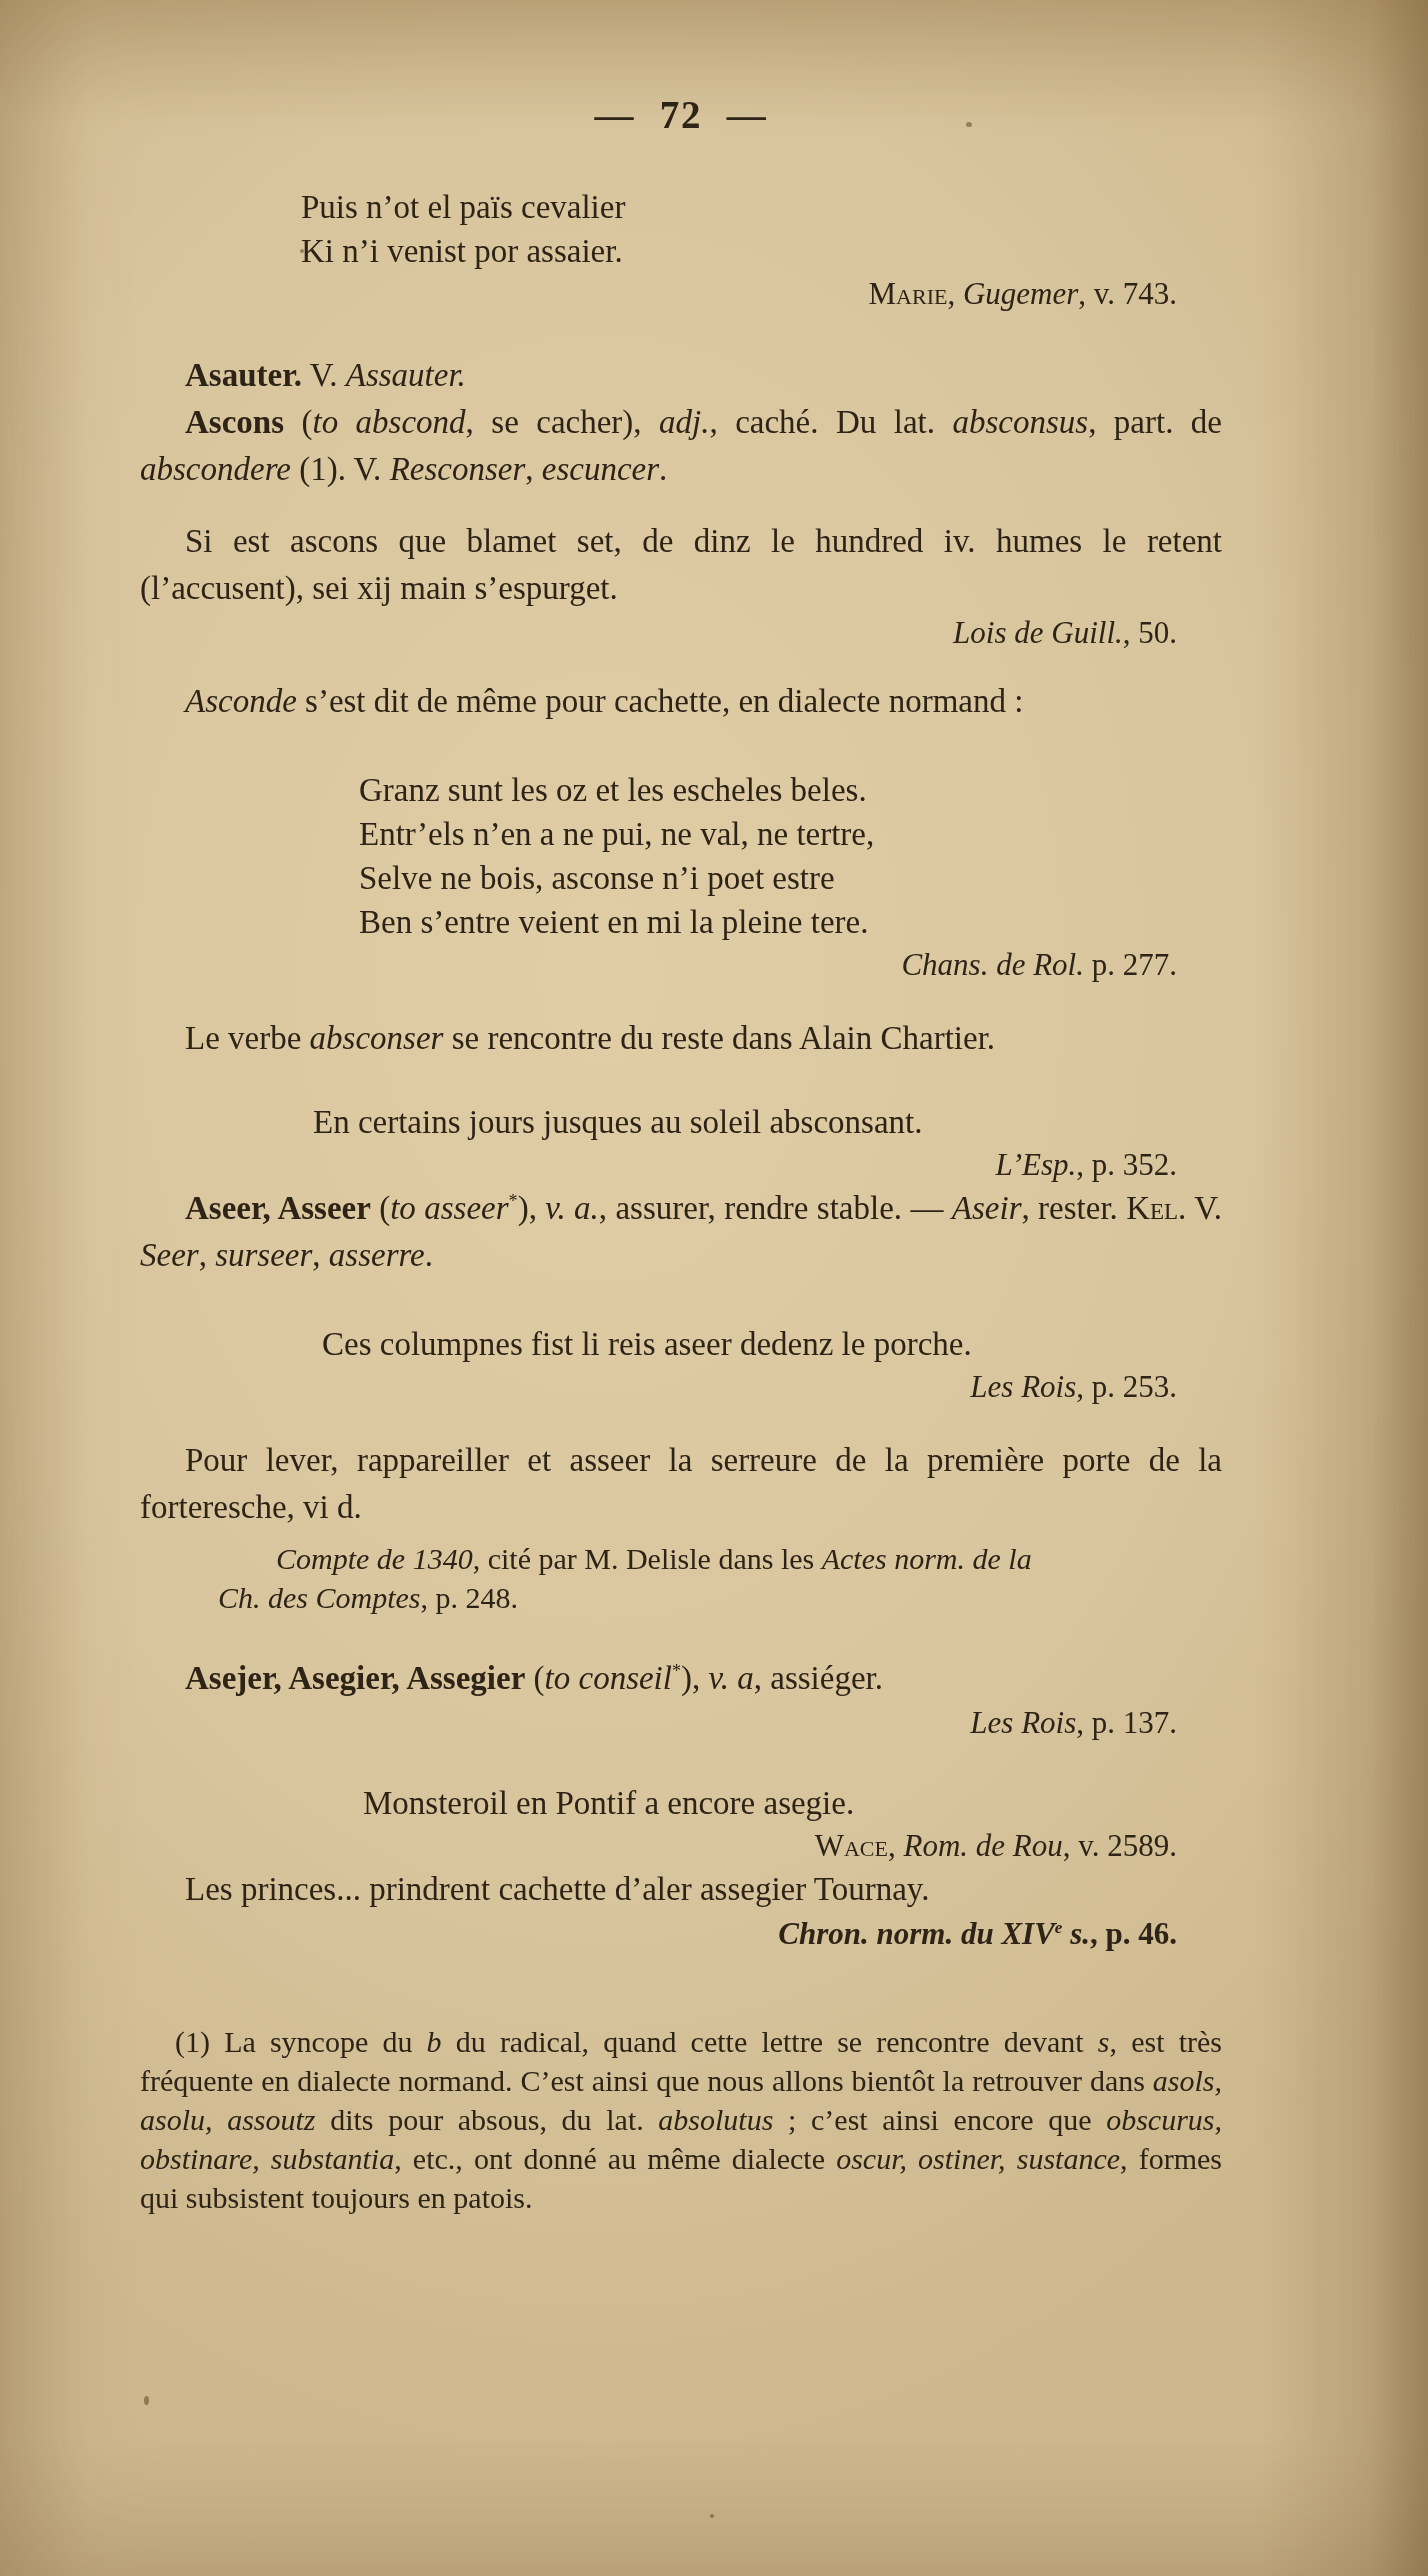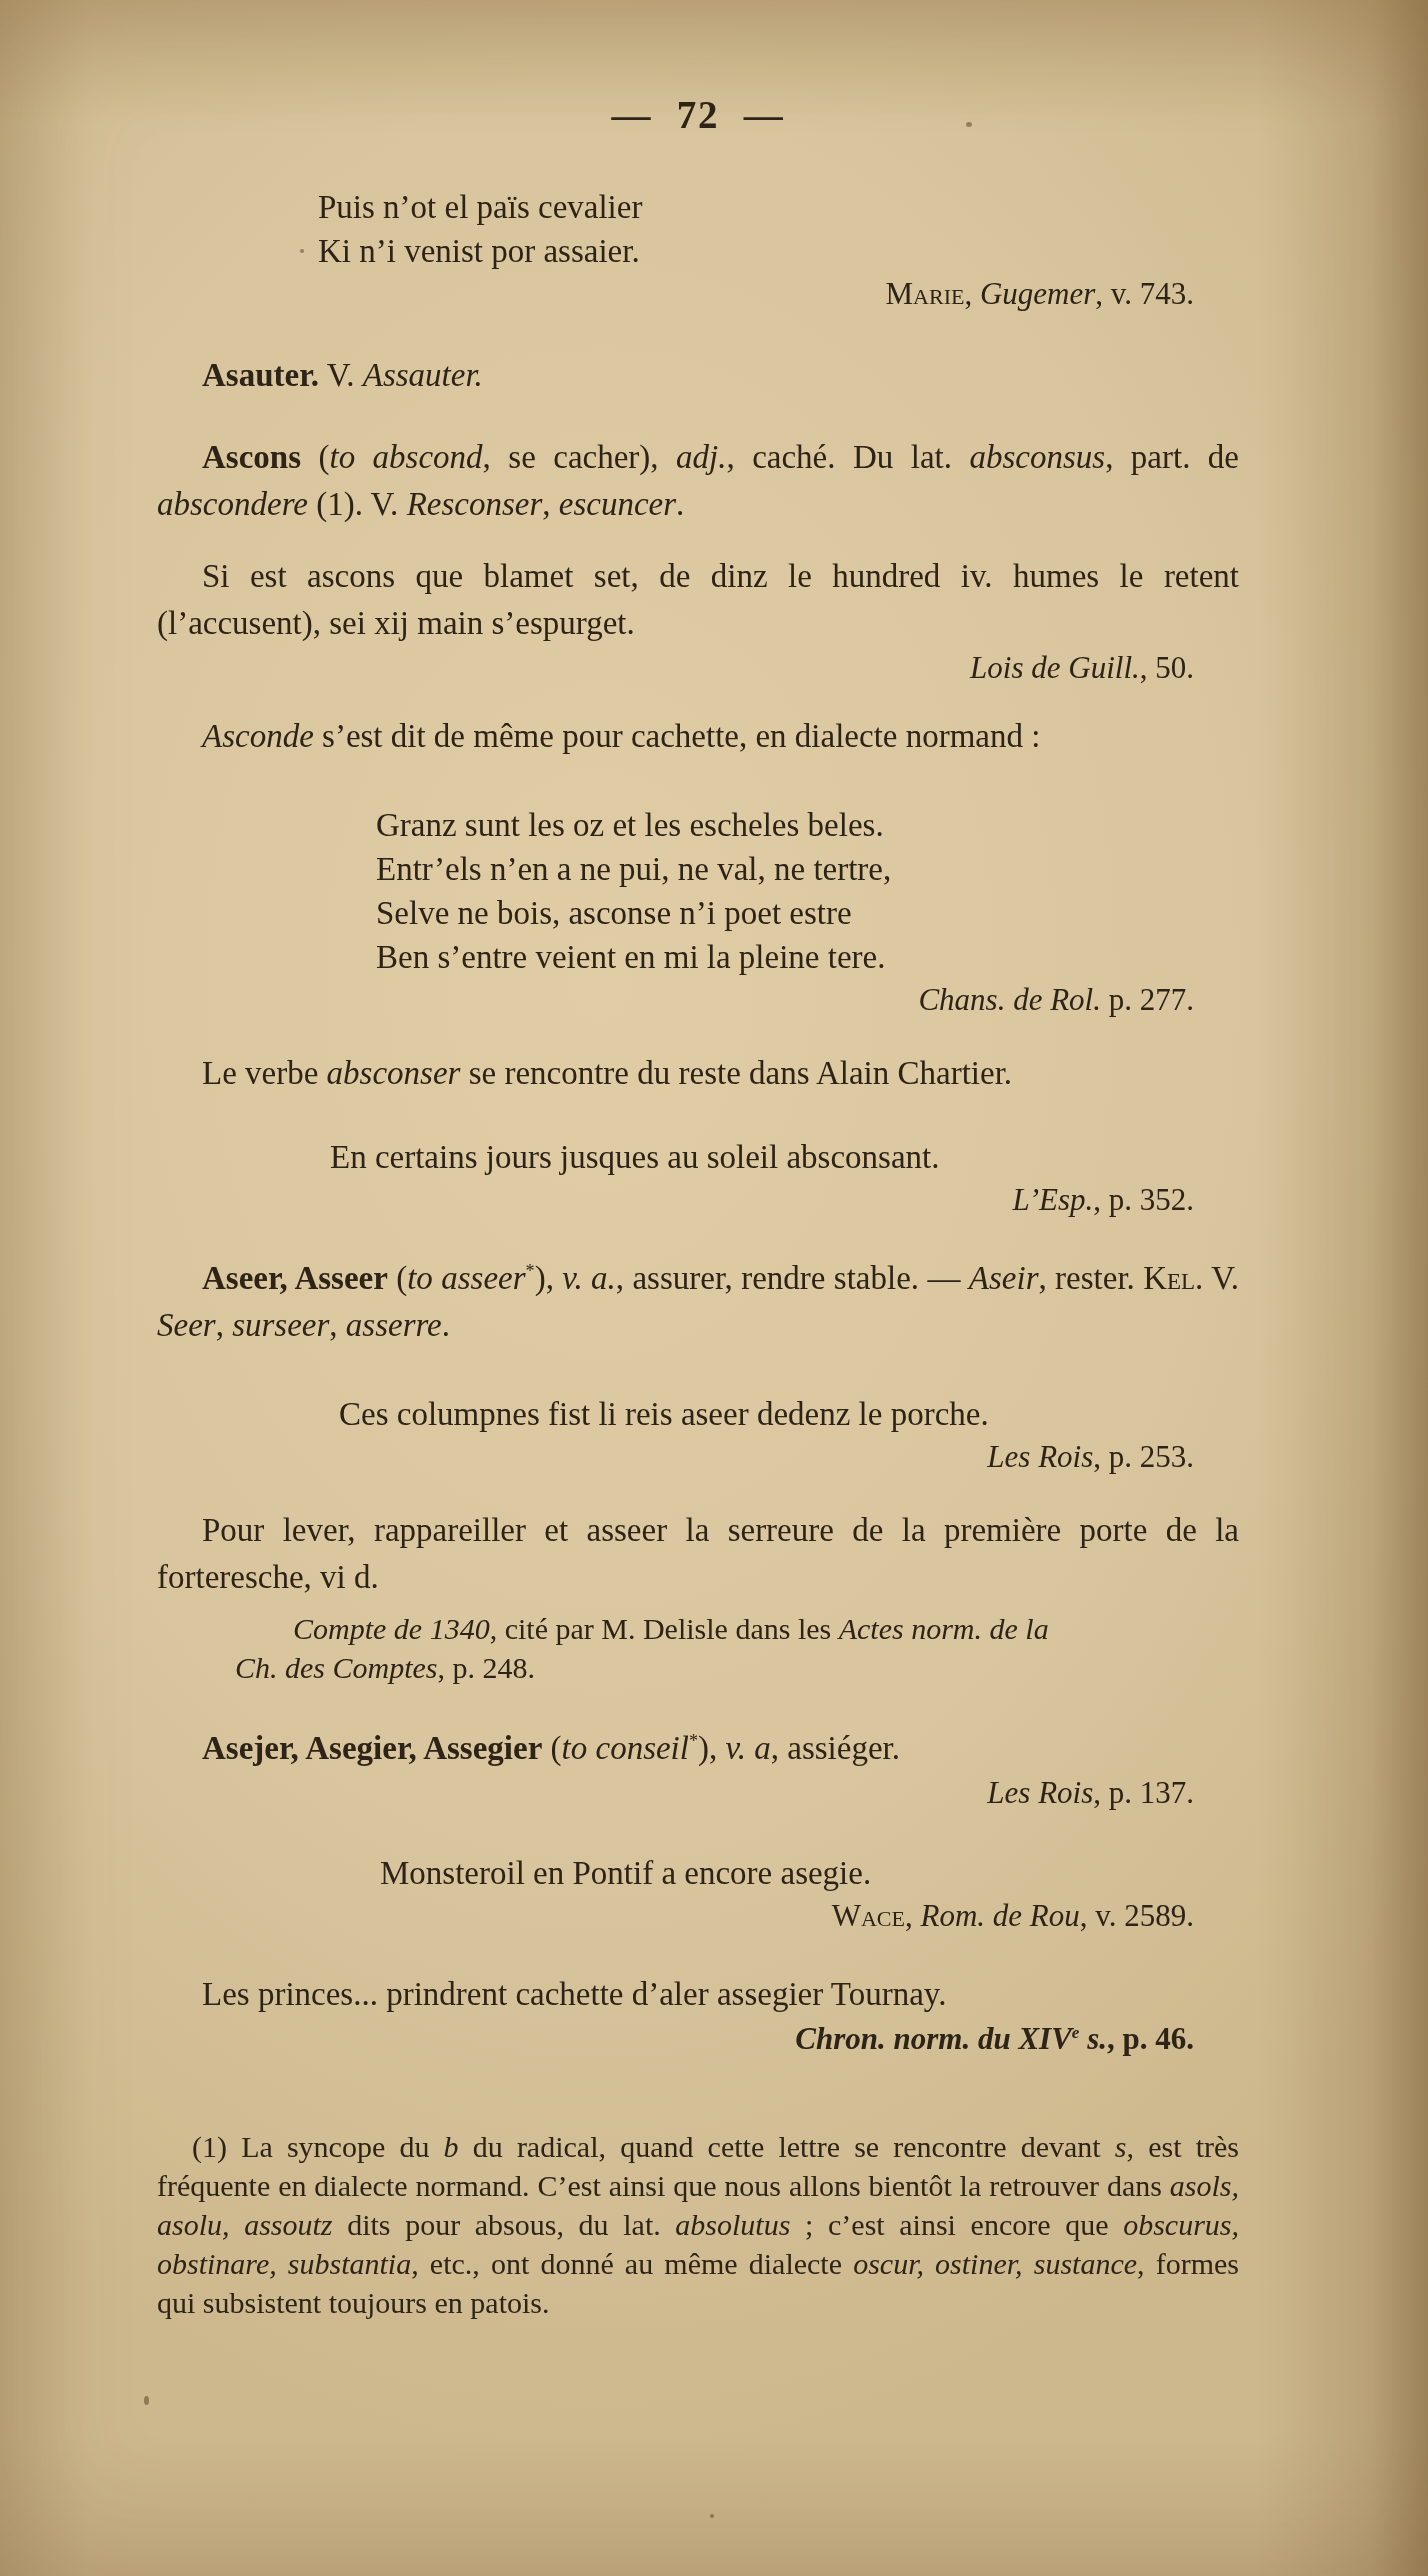--- a/index.html
+++ b/index.html
@@ -12,21 +12,21 @@
     position:relative; width:1429px; height:2576px; overflow:hidden;
     background-color:#d8c59d;
     background-image:
       linear-gradient(180deg, rgba(153,119,68,0.30) 0px, rgba(153,119,68,0) 124px),
       linear-gradient(270deg, rgba(110,80,40,0.45) 0px, rgba(124,92,48,0.20) 58px, rgba(124,92,48,0) 173px),
       linear-gradient(90deg, rgba(130,98,55,0.18) 0px, rgba(130,98,55,0) 91px),
       linear-gradient(0deg, rgba(140,105,60,0.14) 0px, rgba(140,105,60,0) 140px),
       radial-gradient(ellipse 1073px 1486px at 42% 38%, #e0cda6 0%, #d8c59d 60%, #cdb78d 100%);
     box-shadow: inset 0 0 132px rgba(100,72,35,0.22);
   }
-  .content { position:absolute; left:157px; top:0; width:1082px; }
+  .content { position:absolute; left:140px; top:0; width:1082px; }
 
   .pagenum { padding-top:92px; text-align:center; font-size:39px; font-weight:bold; word-spacing:13.2px; letter-spacing:1.7px; }
 
   .i  { font-style:italic; }
   .b  { font-weight:bold; }
   .sc { font-variant:small-caps; }
   sup { font-size:0.55em; line-height:0; }
 
   .verse { font-size:33px; line-height:44px; }
   .v1 { margin-top:48px; margin-left:161px; }
@@ -40,21 +40,21 @@
   .qline { font-size:33px; line-height:44px; }
   .ml210 { margin-left:173px; }
   .ml220 { margin-left:182px; }
   .ml270 { margin-left:223px; }
 
   .cite-small { font-size:30px; line-height:39px; margin-top:8.3px; }
   .cite-small .first  { margin-left:136px; }
   .cite-small .second { margin-left:78px; }
 
   .footnote { margin-top:68px; font-size:30px; line-height:39px; text-align:justify; text-indent:35px; } .mt30 { margin-top:25px; } .mt36 { margin-top:30px; }
-  .mt42 { margin-top:35px; } .mt46 { margin-top:38px; } .mt52 { margin-top:43px; }
+  .mt42 { } .mt46 { margin-top:38px; } .mt52 { margin-top:43px; }
 
   .speck { position:absolute; background:rgba(82,60,30,0.5); border-radius:50%; }
 </style>
 </head>
 <body>
 
 <div class="page">
   <div class="content">
 
     <div class="pagenum">— 72 —</div>

